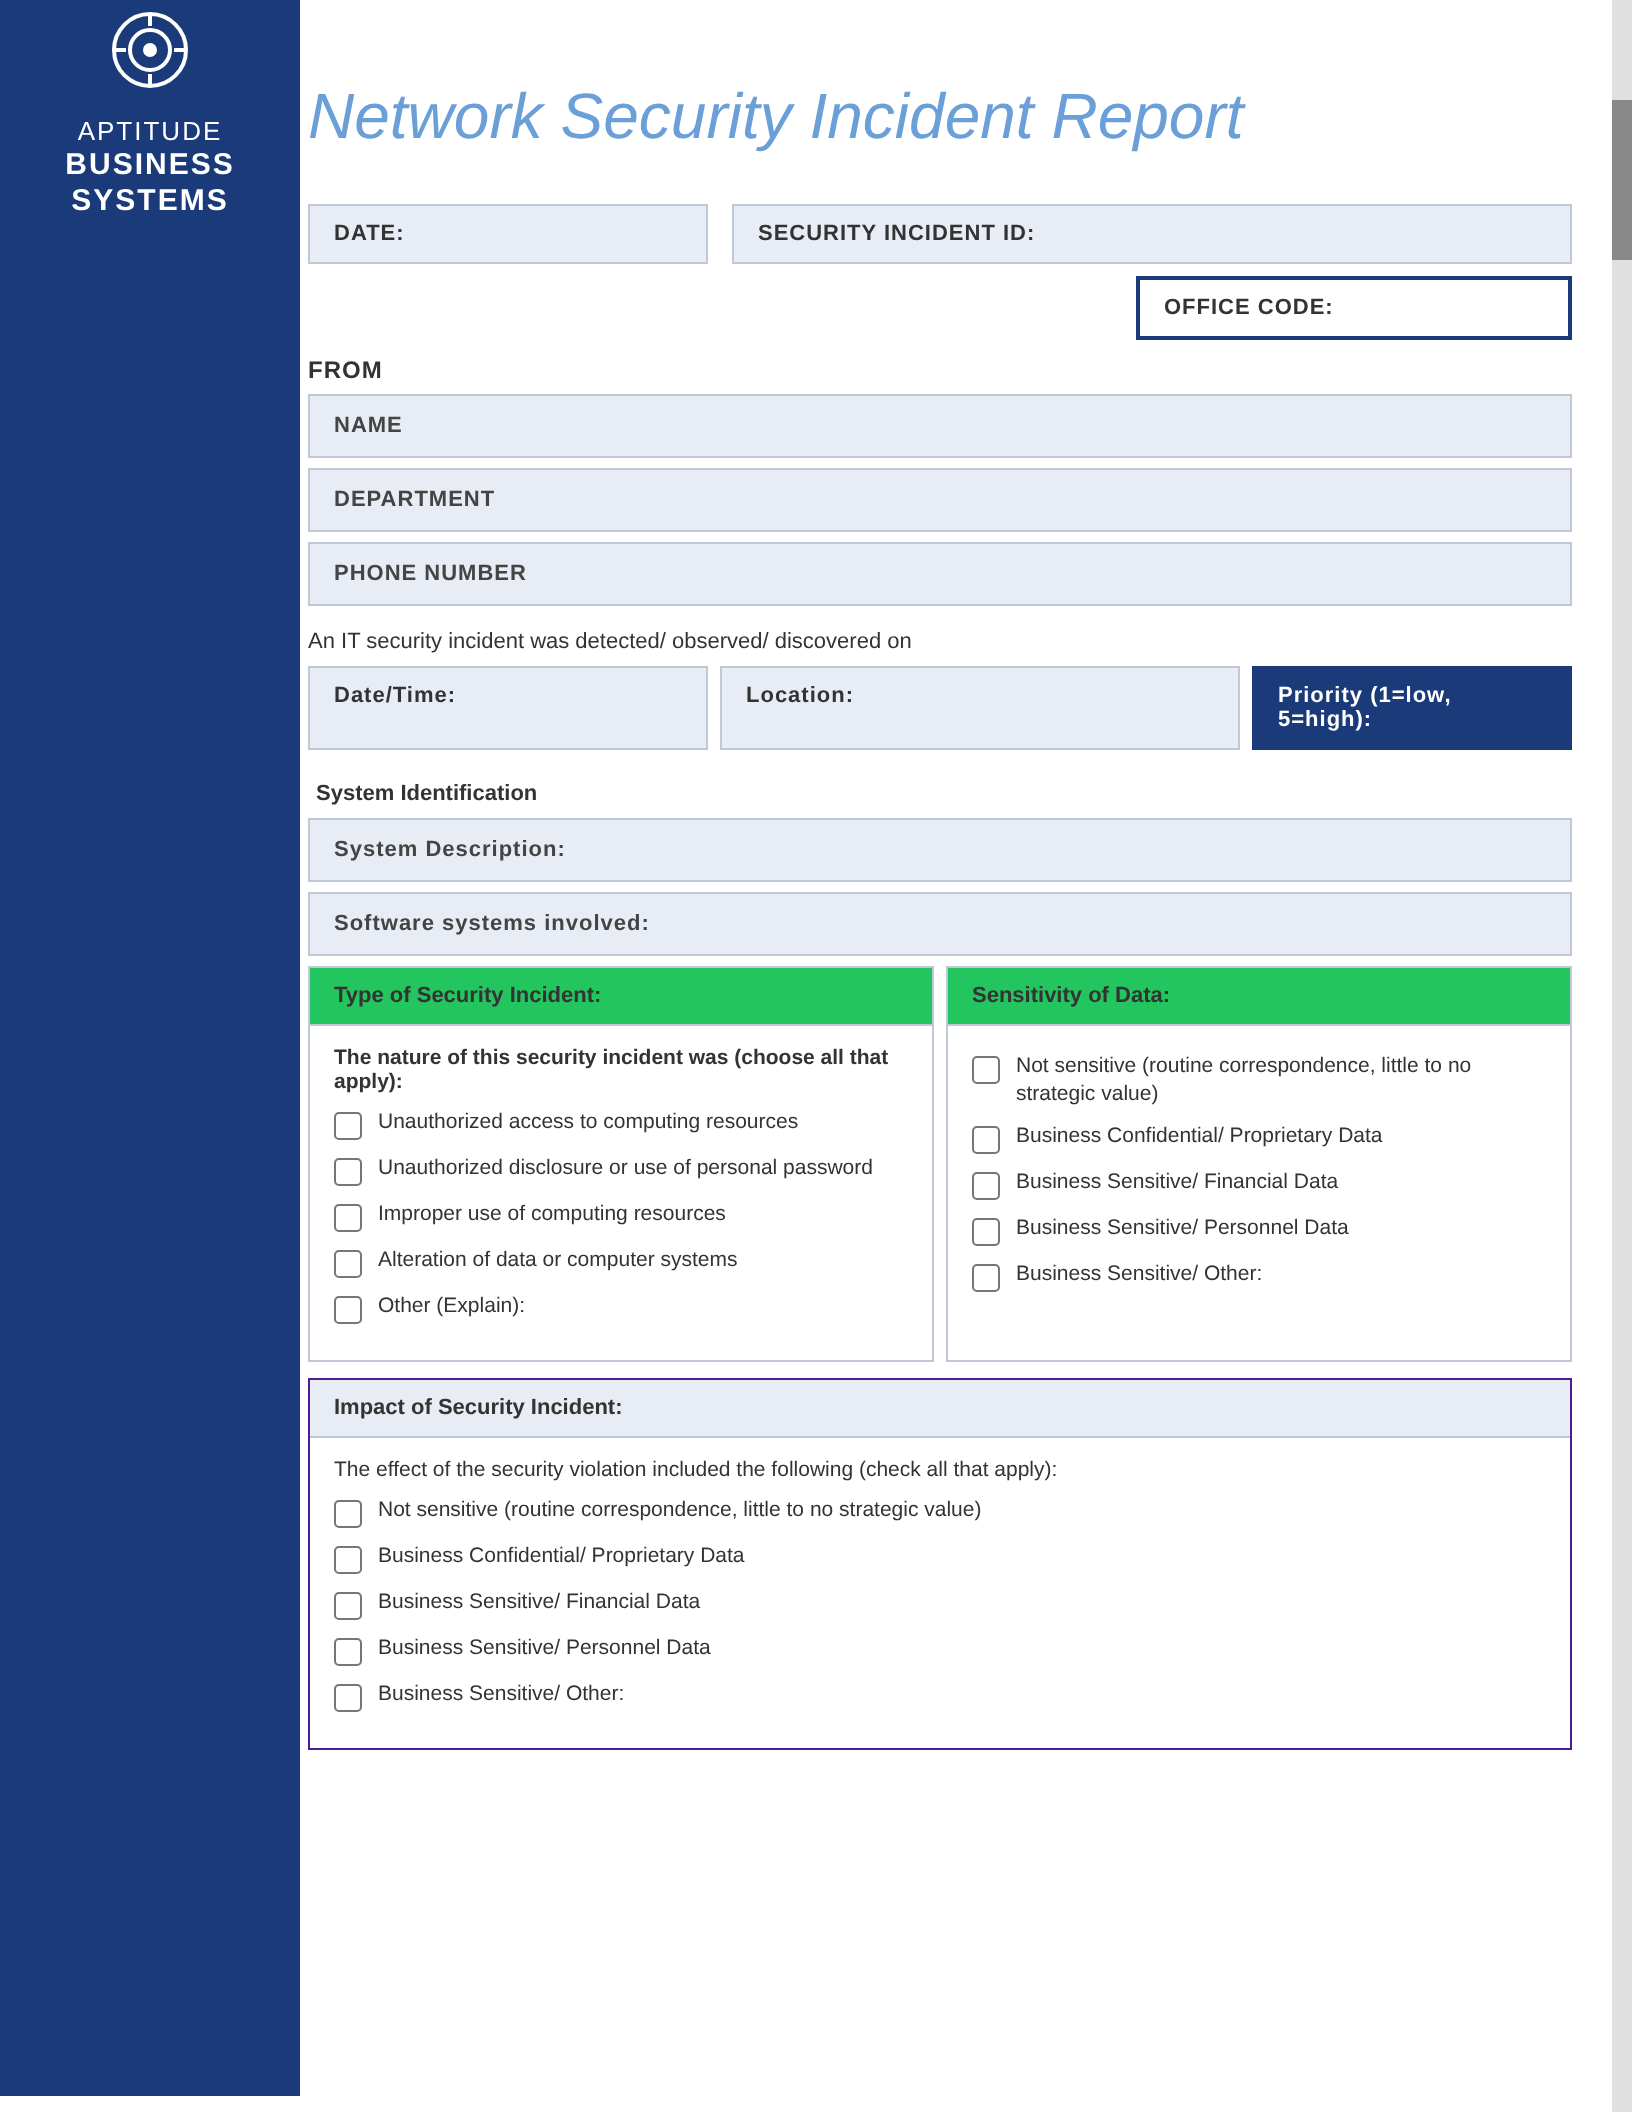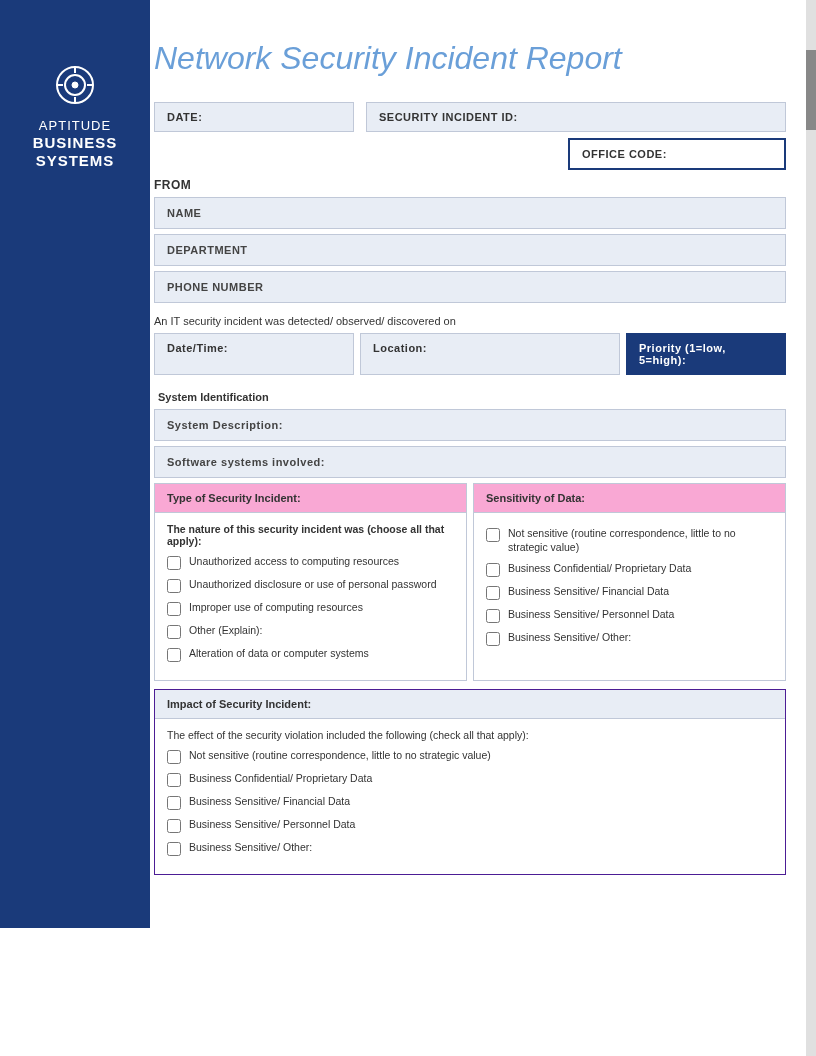--- a/index.html
+++ b/index.html
@@ -10,27 +10,26 @@
       min-height: 1056px;
       position: relative;
     }
 
     
     .sidebar {
       position: absolute;
       top: 0;
       left: 0;
       width: 150px;
-      height: 928px;
+      height: 1048px;
       background: #1a3a7a;
       display: flex;
       flex-direction: column;
       align-items: center;
       justify-content: flex-start;
-      padding-top: 60px;
     }
 
     .sidebar-icon {
       width: 50px;
       height: 50px;
       margin-bottom: 8px;
     }
 
     .sidebar-brand {
       text-align: center;
@@ -188,21 +187,21 @@
       gap: 6px;
       margin-bottom: 8px;
     }
 
     .panel {
       flex: 1;
       border: 1px solid #c0c8d8;
     }
 
     .panel-header {
-      background: #f9a8d4;
+      background: #22c55e;
       border-bottom: 1px solid #c0c8d8;
       padding: 8px 12px;
       font-size: 11px;
       font-weight: bold;
       color: #333;
     }
 
     .panel-body {
       padding: 10px 12px;
       font-size: 10.5px;
@@ -339,26 +338,26 @@
             </div>
             <div class="checkbox-item">
               <input type="checkbox" id="si2" style="">
               <label for="si2">Unauthorized disclosure or use of personal password</label>
             </div>
             <div class="checkbox-item">
               <input type="checkbox" id="si3" style="">
               <label for="si3">Improper use of computing resources</label>
             </div>
             <div class="checkbox-item">
+              <input type="checkbox" id="si4" style="">
+              <label for="si4">Alteration of data or computer systems</label>
+            </div>
+            <div class="checkbox-item">
               <input type="checkbox" id="si5" style="">
               <label for="si5">Other (Explain):</label>
-            </div>
-            <div class="checkbox-item">
-              <input type="checkbox" id="si4" style="">
-              <label for="si4">Alteration of data or computer systems</label>
             </div>
           </div>
       </div>
     </div>
 
     <div class="panel">
       <div class="panel-header">Sensitivity of Data:</div>
       <div class="panel-body">
         <div class="checkbox-group" id="sd-checkboxes">
             <div class="checkbox-item">

